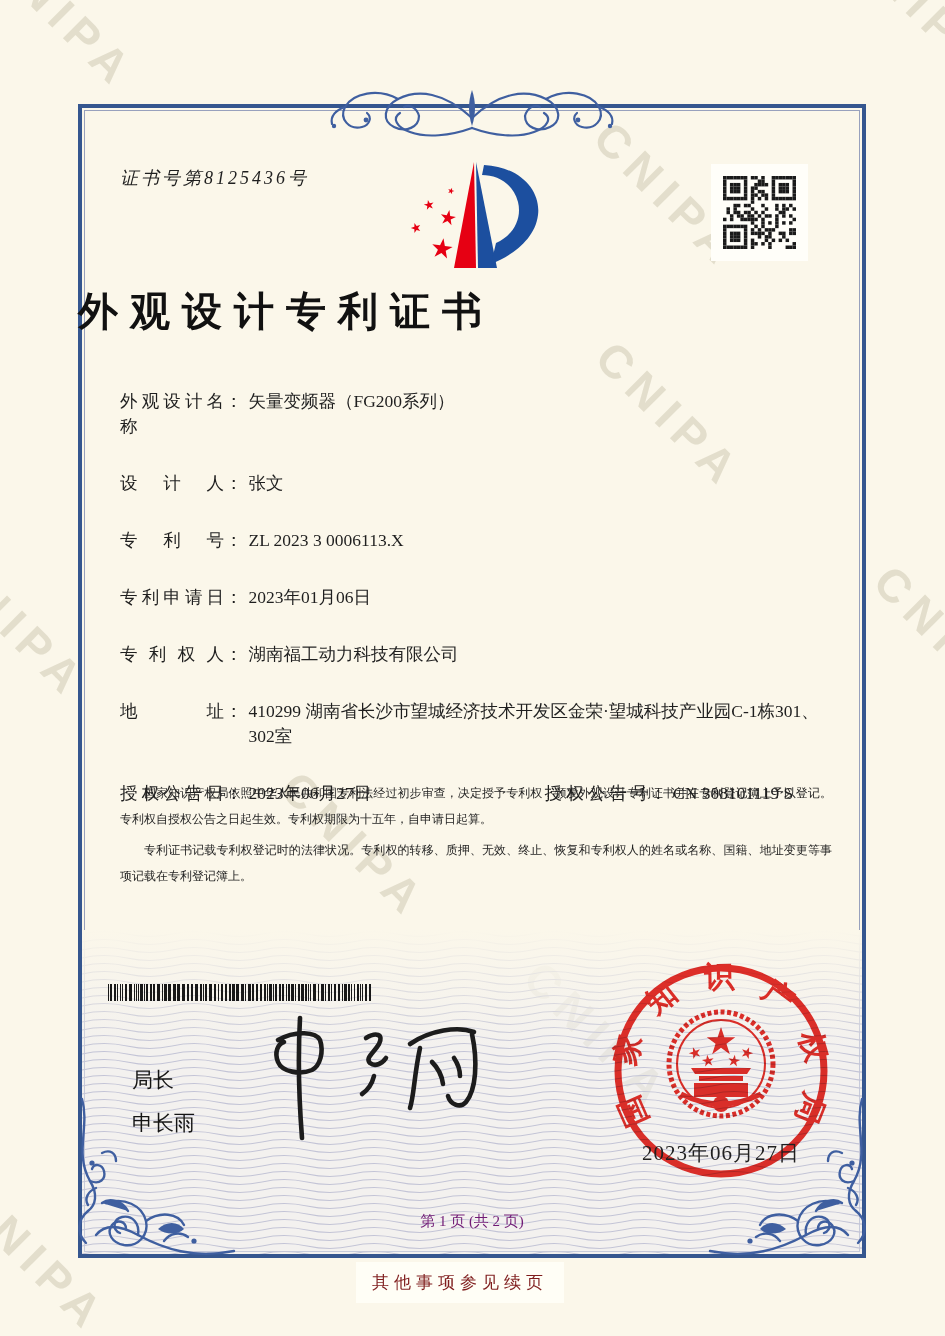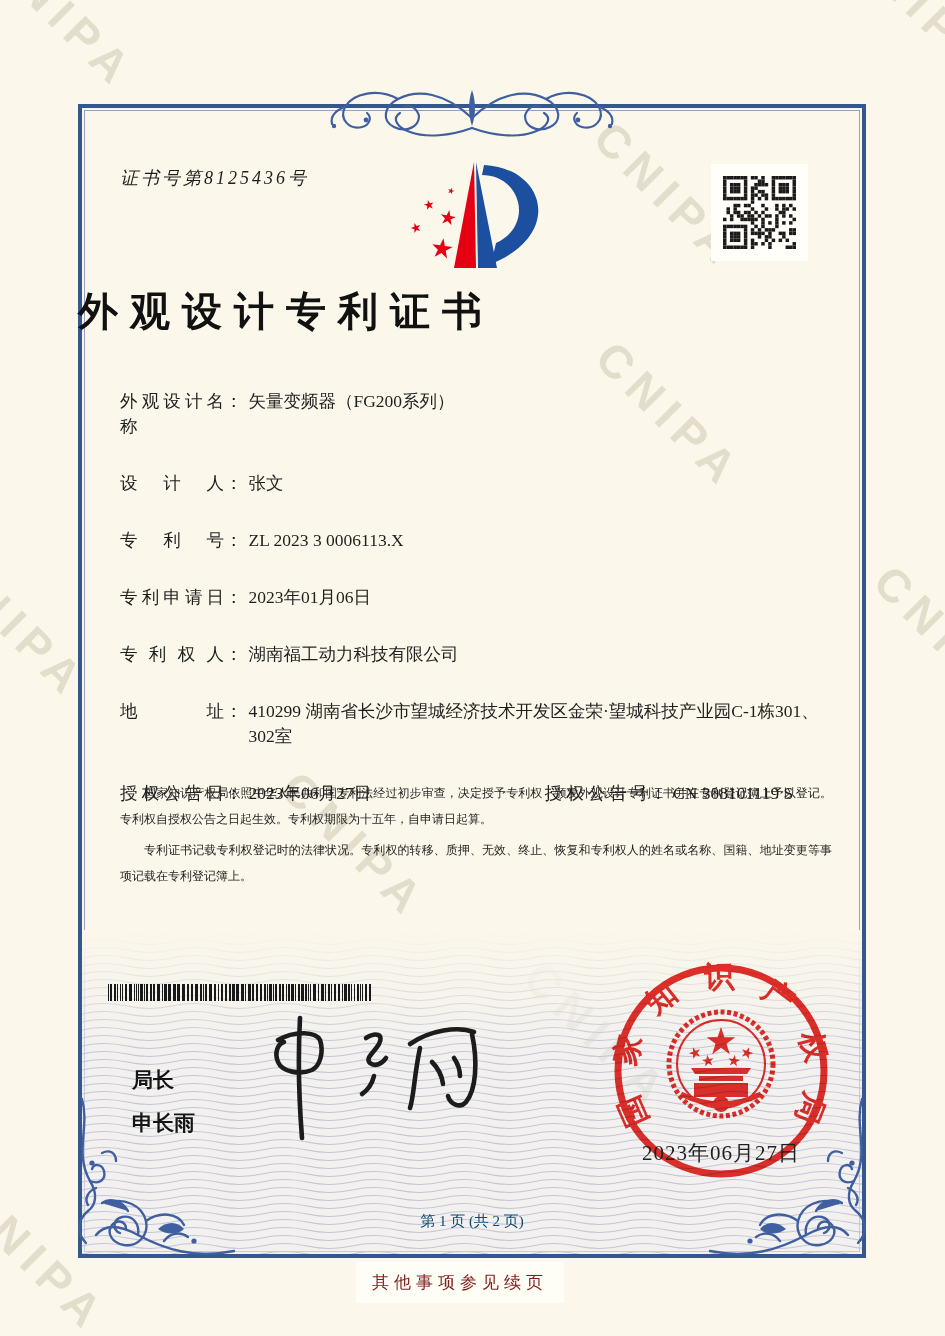--- a/index.html
+++ b/index.html
@@ -35,27 +35,27 @@
   .paras p{margin:0 0 5px 0;text-indent:2em;}
 
   
   .waveband{position:absolute;left:0;bottom:0;width:100%;height:324px;overflow:hidden;}
   .wavefade{position:absolute;left:0;top:0;width:100%;height:120px;
             background:linear-gradient(#fbf7ea,rgba(251,247,234,0));}
 
   .barcode{position:absolute;left:108px;top:984px;width:266px;height:17px;}
   .signer{position:absolute;left:132px;top:1066px;
           font-family:"Liberation Sans","DejaVu Sans",sans-serif;
-          font-weight:bold;font-size:21px;color:#141414;}
+          font-weight:normal;font-size:21px;color:#141414;}
   .signer div{margin-bottom:15px;}
   .signature{position:absolute;left:262px;top:1000px;}
 
   .seal{position:absolute;left:608px;top:958px;opacity:0.95;mix-blend-mode:multiply;}
 
-  .pagenum{position:absolute;left:78px;width:788px;top:1212px;text-align:center;font-size:15px;color:#0c4a6e;}
+  .pagenum{position:absolute;left:78px;width:788px;top:1212px;text-align:center;font-size:15px;color:#701a75;}
 
   .contbox{position:absolute;left:356px;top:1262px;background:#fffef6;padding:9px 16px;
            font-size:17px;letter-spacing:5px;color:#7f1d1d;}
 
   .qrbox{position:absolute;left:711px;top:164px;width:97px;height:97px;background:#fffef9;}
   .qrbox svg{position:absolute;left:12px;top:12px;}
 
   .logo{position:absolute;left:392px;top:150px;}
   .top-orn{position:absolute;left:50%;transform:translateX(-50%);top:-28px;}
   .corner{position:absolute;bottom:-14px;}

